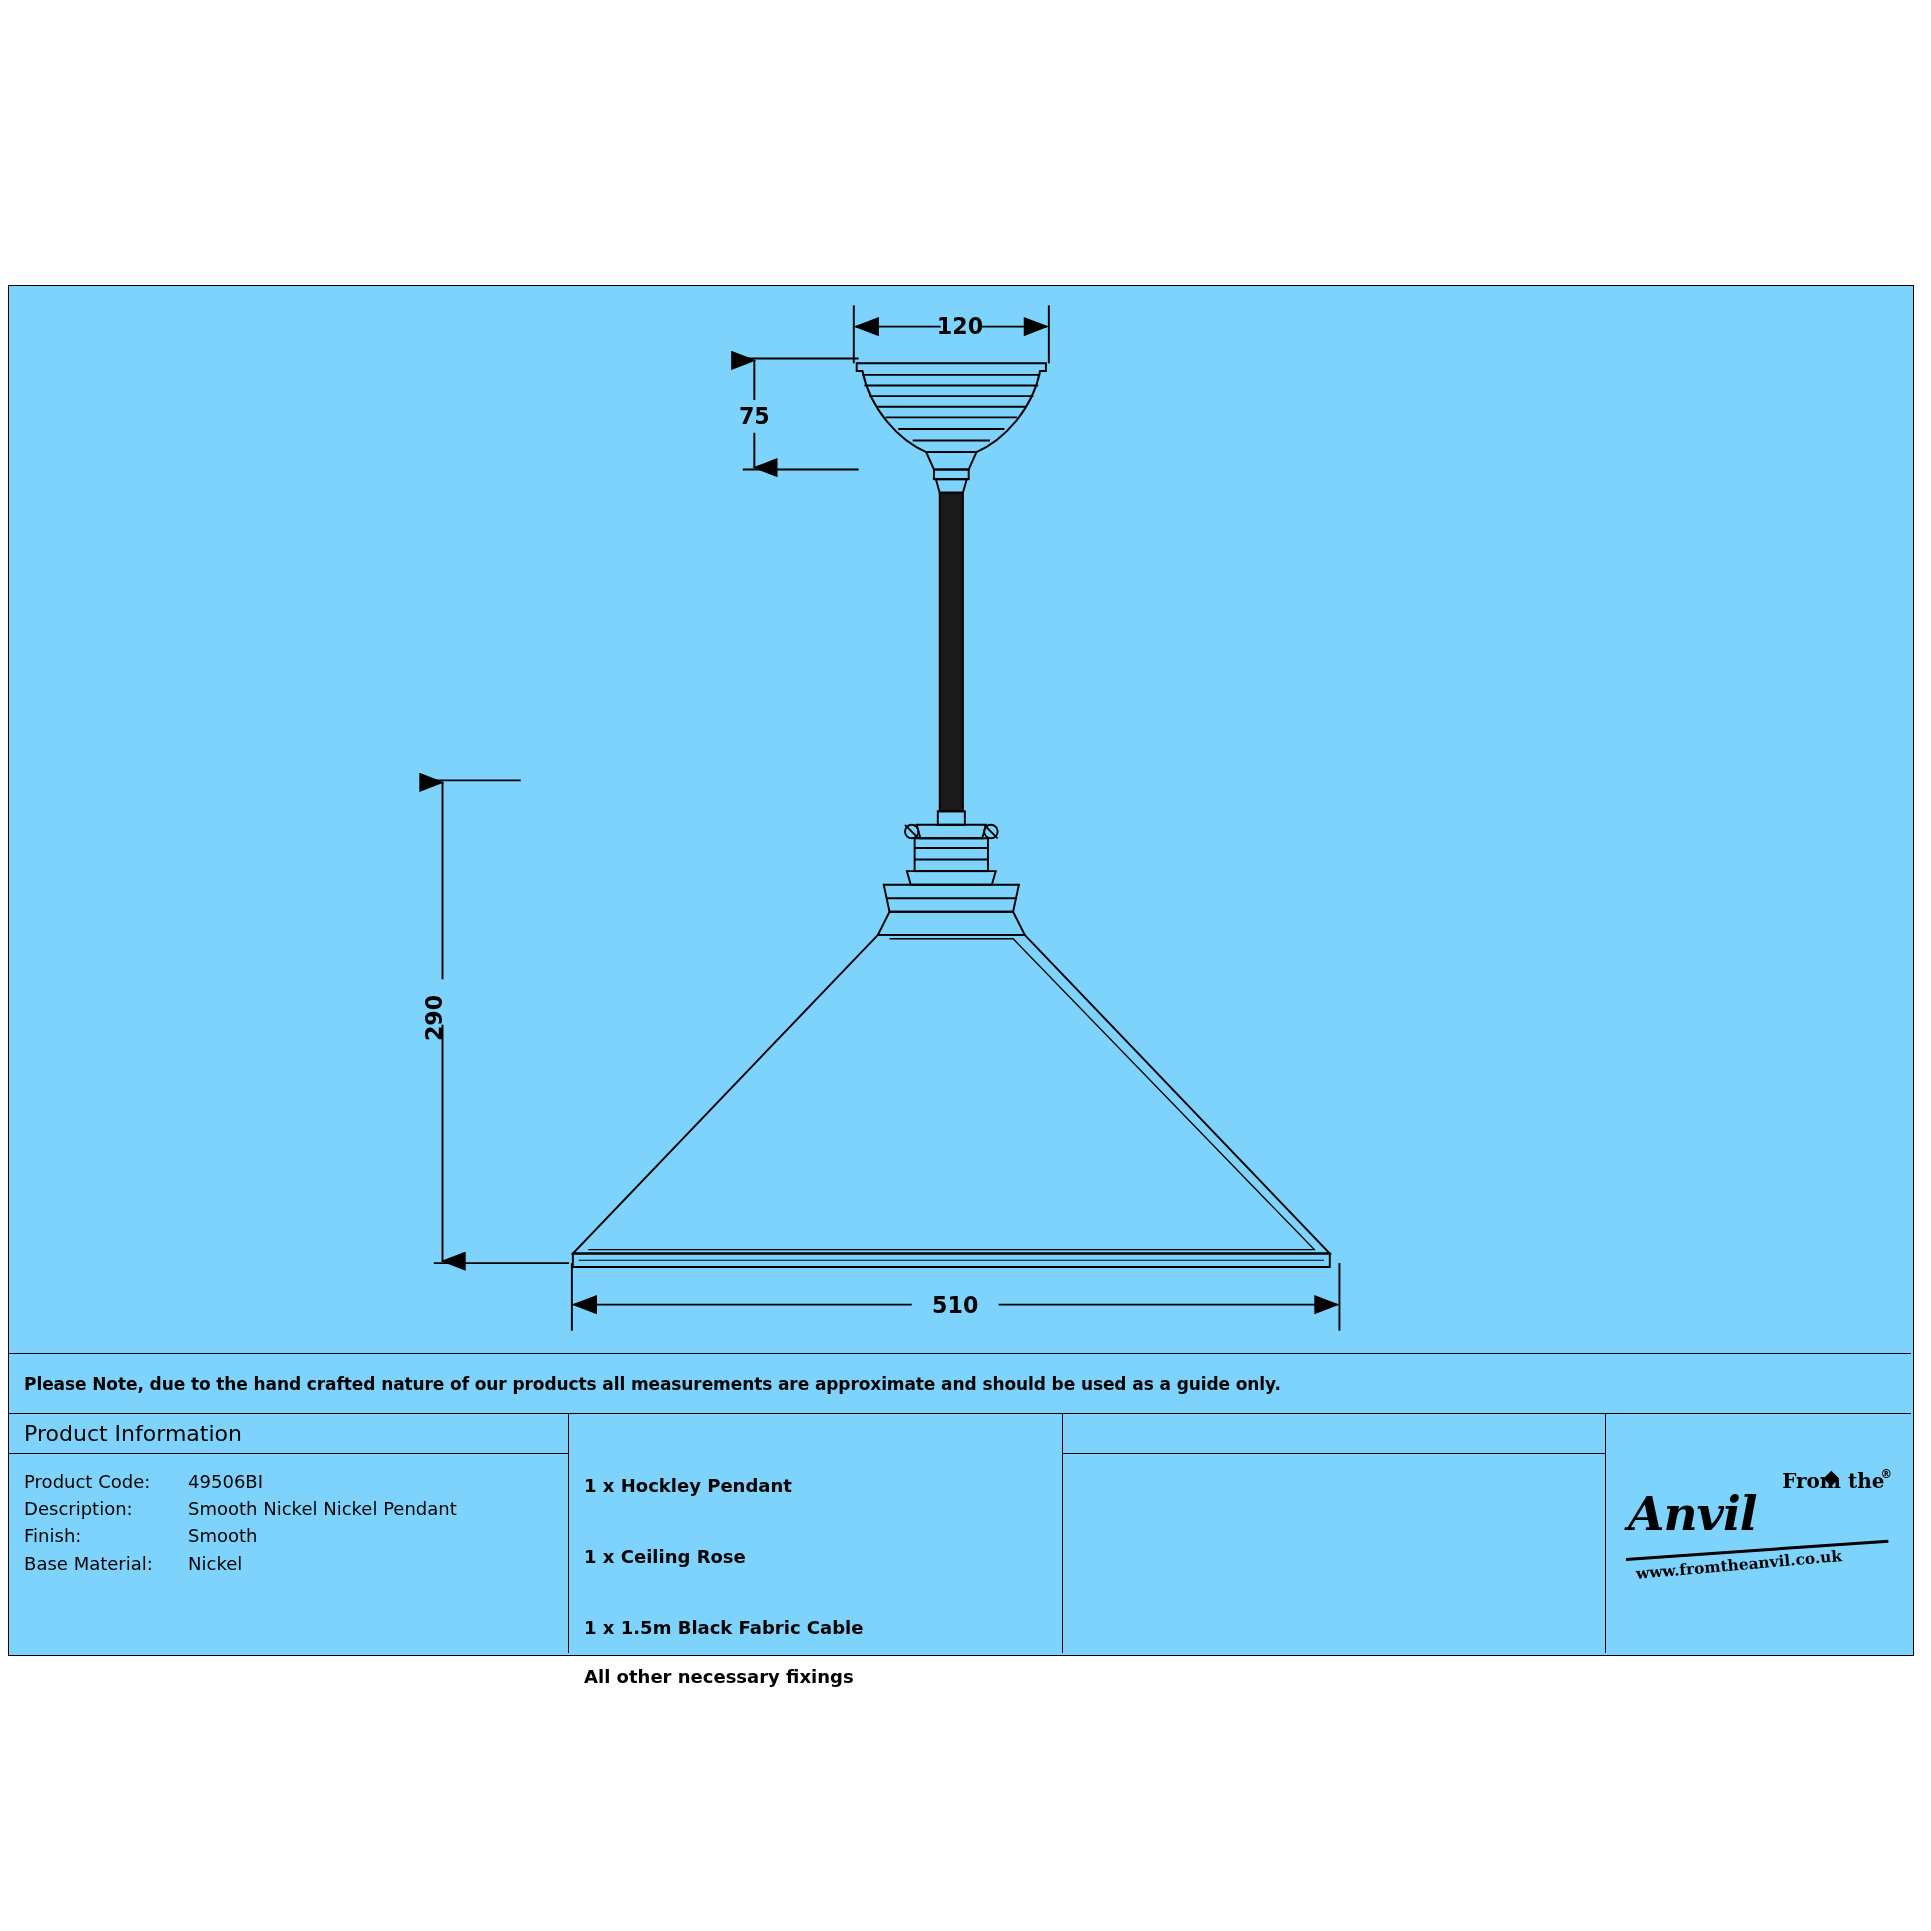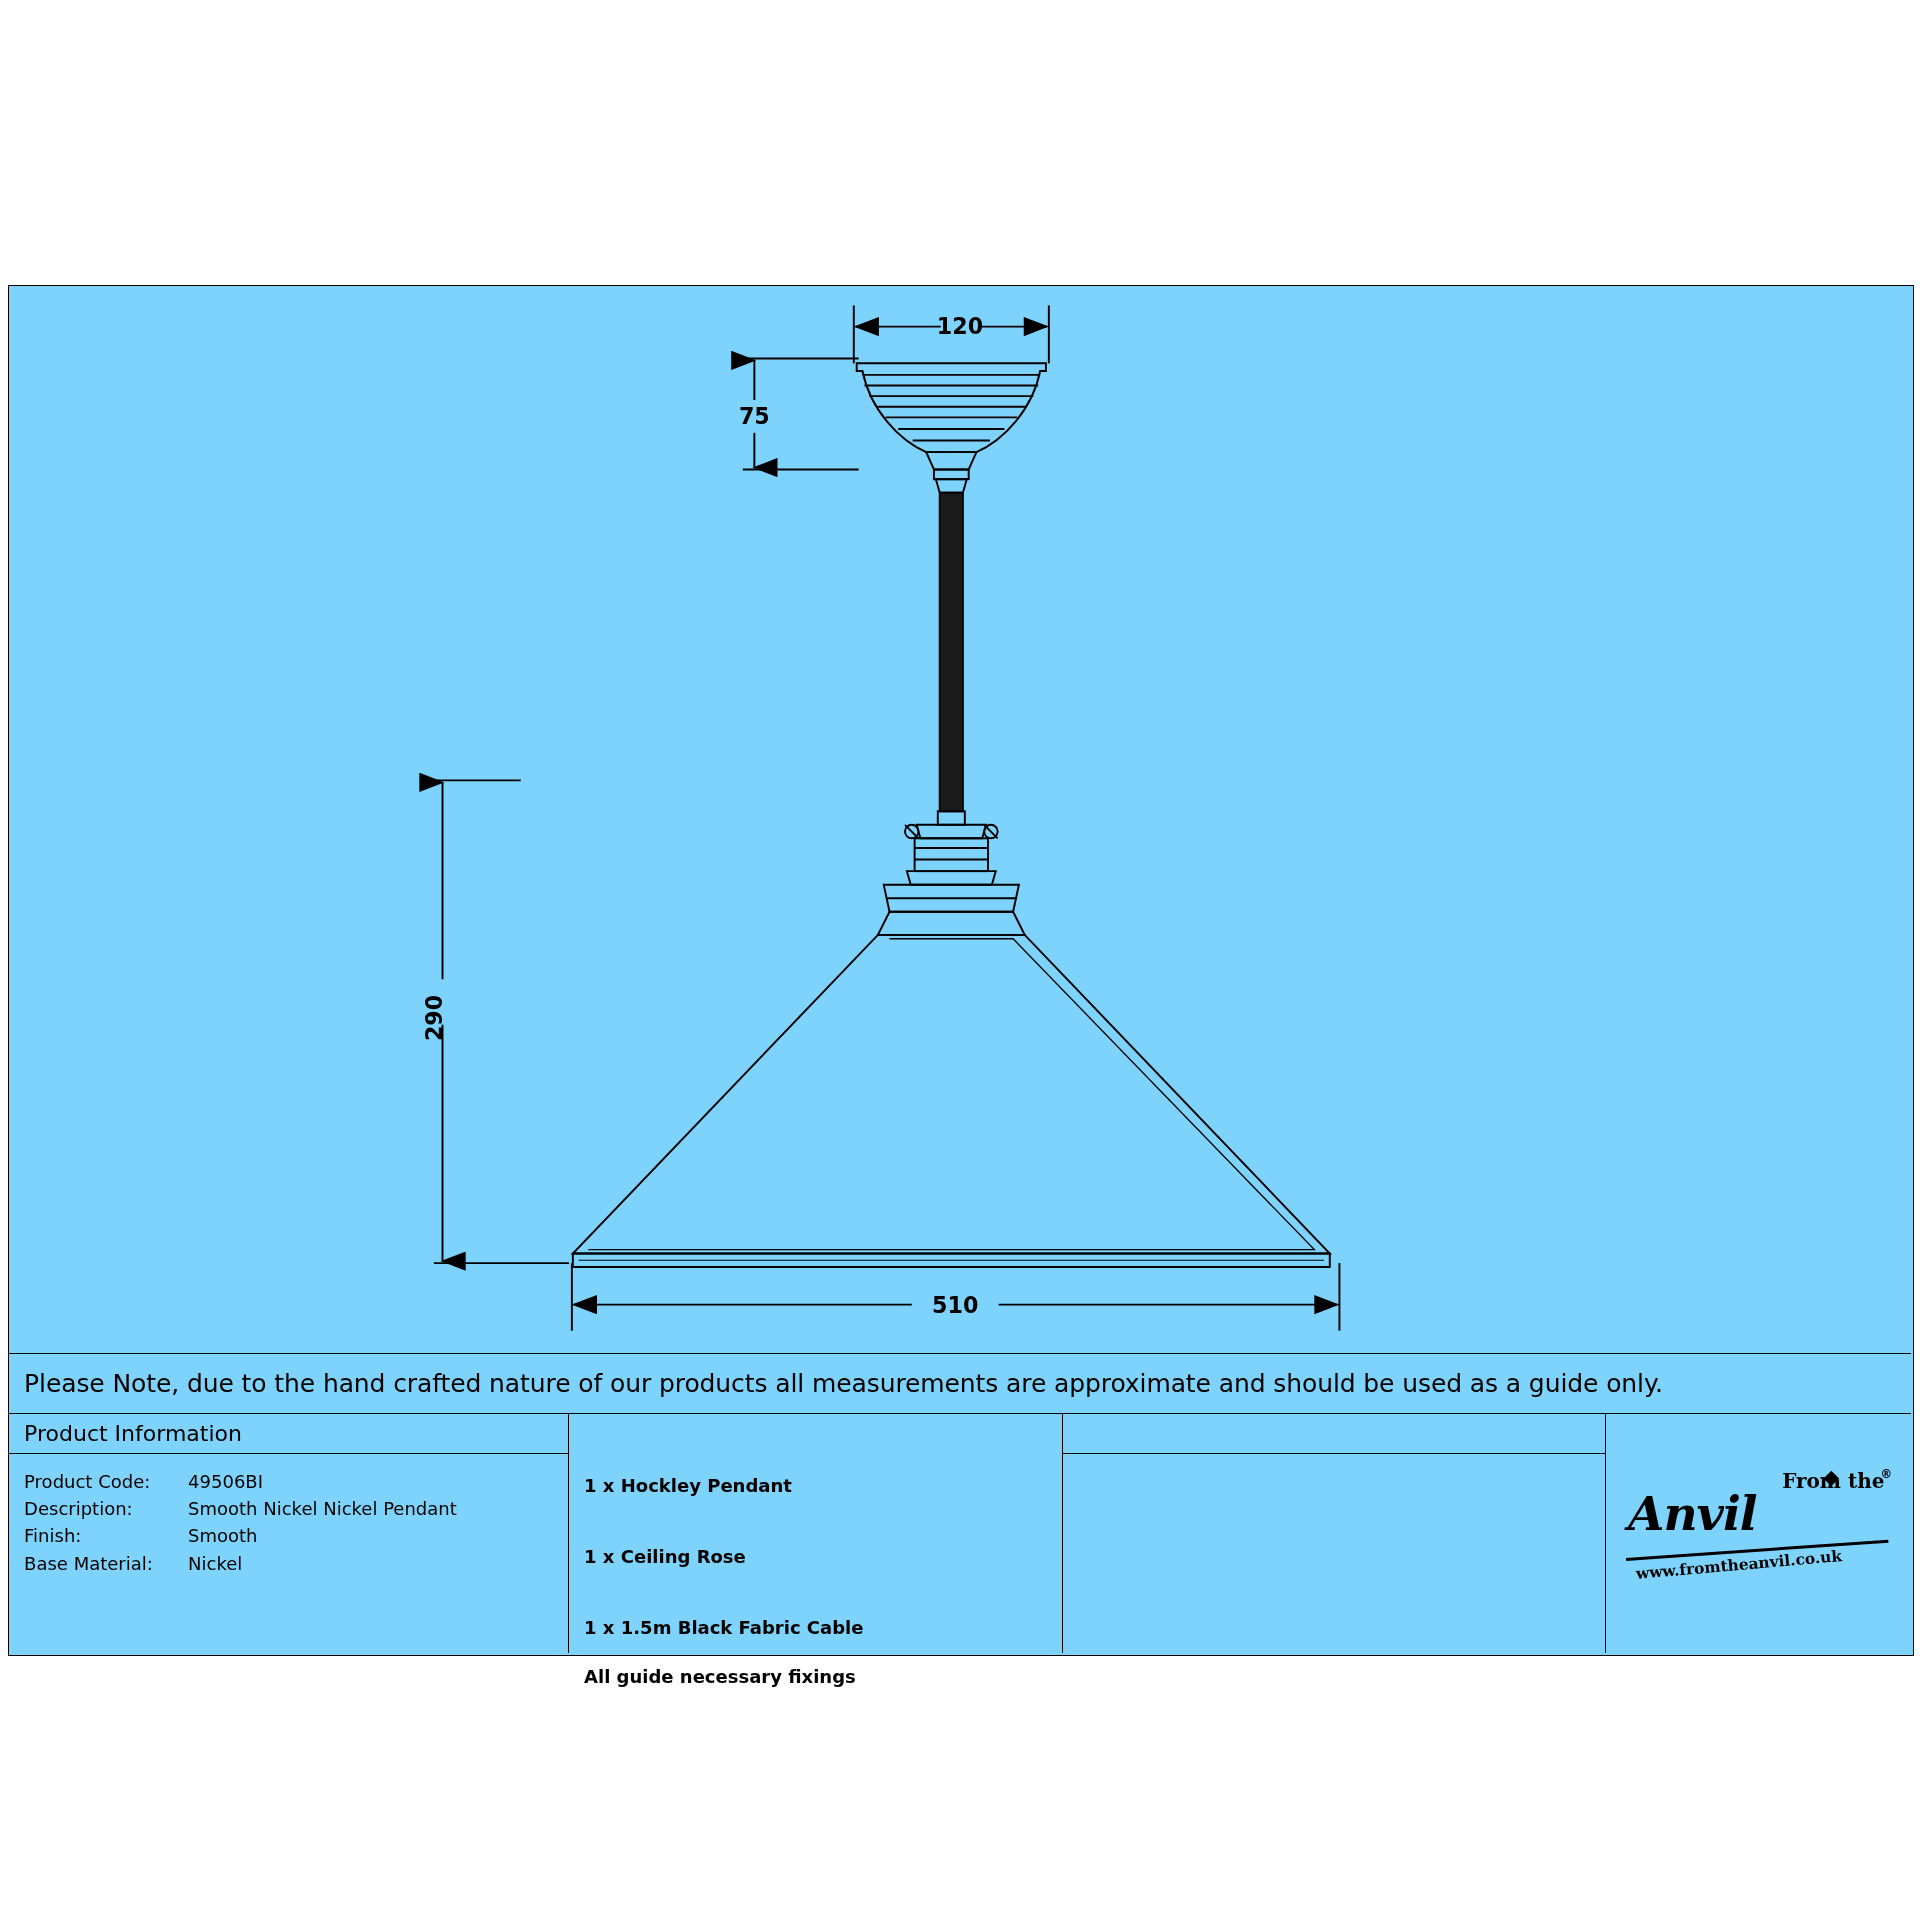--- a/index.html
+++ b/index.html
@@ -43,22 +43,22 @@
     top: 1067px;
     width: 1902px;
     height: 60px;
     border-top: 1.9px solid #000;
     box-sizing: border-box;
     display: flex;
     align-items: center;
   }
   #note-row .note-text {
     padding-left: 15.4px;
-    font-size: 25px;
-    font-weight: normal;
+    font-size: 17px;
+    font-weight: bold;
     letter-spacing: -0.1px;
     white-space: nowrap;
   }
 
   #info-row {
     position: absolute;
     left: 0;
     top: 1127px;
     width: 1902px;
     height: 240px;
@@ -298,21 +298,21 @@
           <span class="spec-value">Nickel</span>
         </div>
       </div>
     </div>
 
     <div class="info-cell" id="cell-pack">
       <div class="cell-body">
         <div class="pack-line">1 x Hockley Pendant</div>
         <div class="pack-line">1 x Ceiling Rose</div>
         <div class="pack-line">1 x 1.5m Black Fabric Cable</div>
-        <div class="pack-line gap">All guide necessary fixings</div>
+        <div class="pack-line gap">All other necessary fixings</div>
       </div>
     </div>
 
     <div class="info-cell" id="cell-empty">
       <div class="cell-head blank"></div>
     </div>
 
     <div class="info-cell" id="cell-logo">
       <div id="logo-wrap">
         <div class="logo-top">From the</div>

